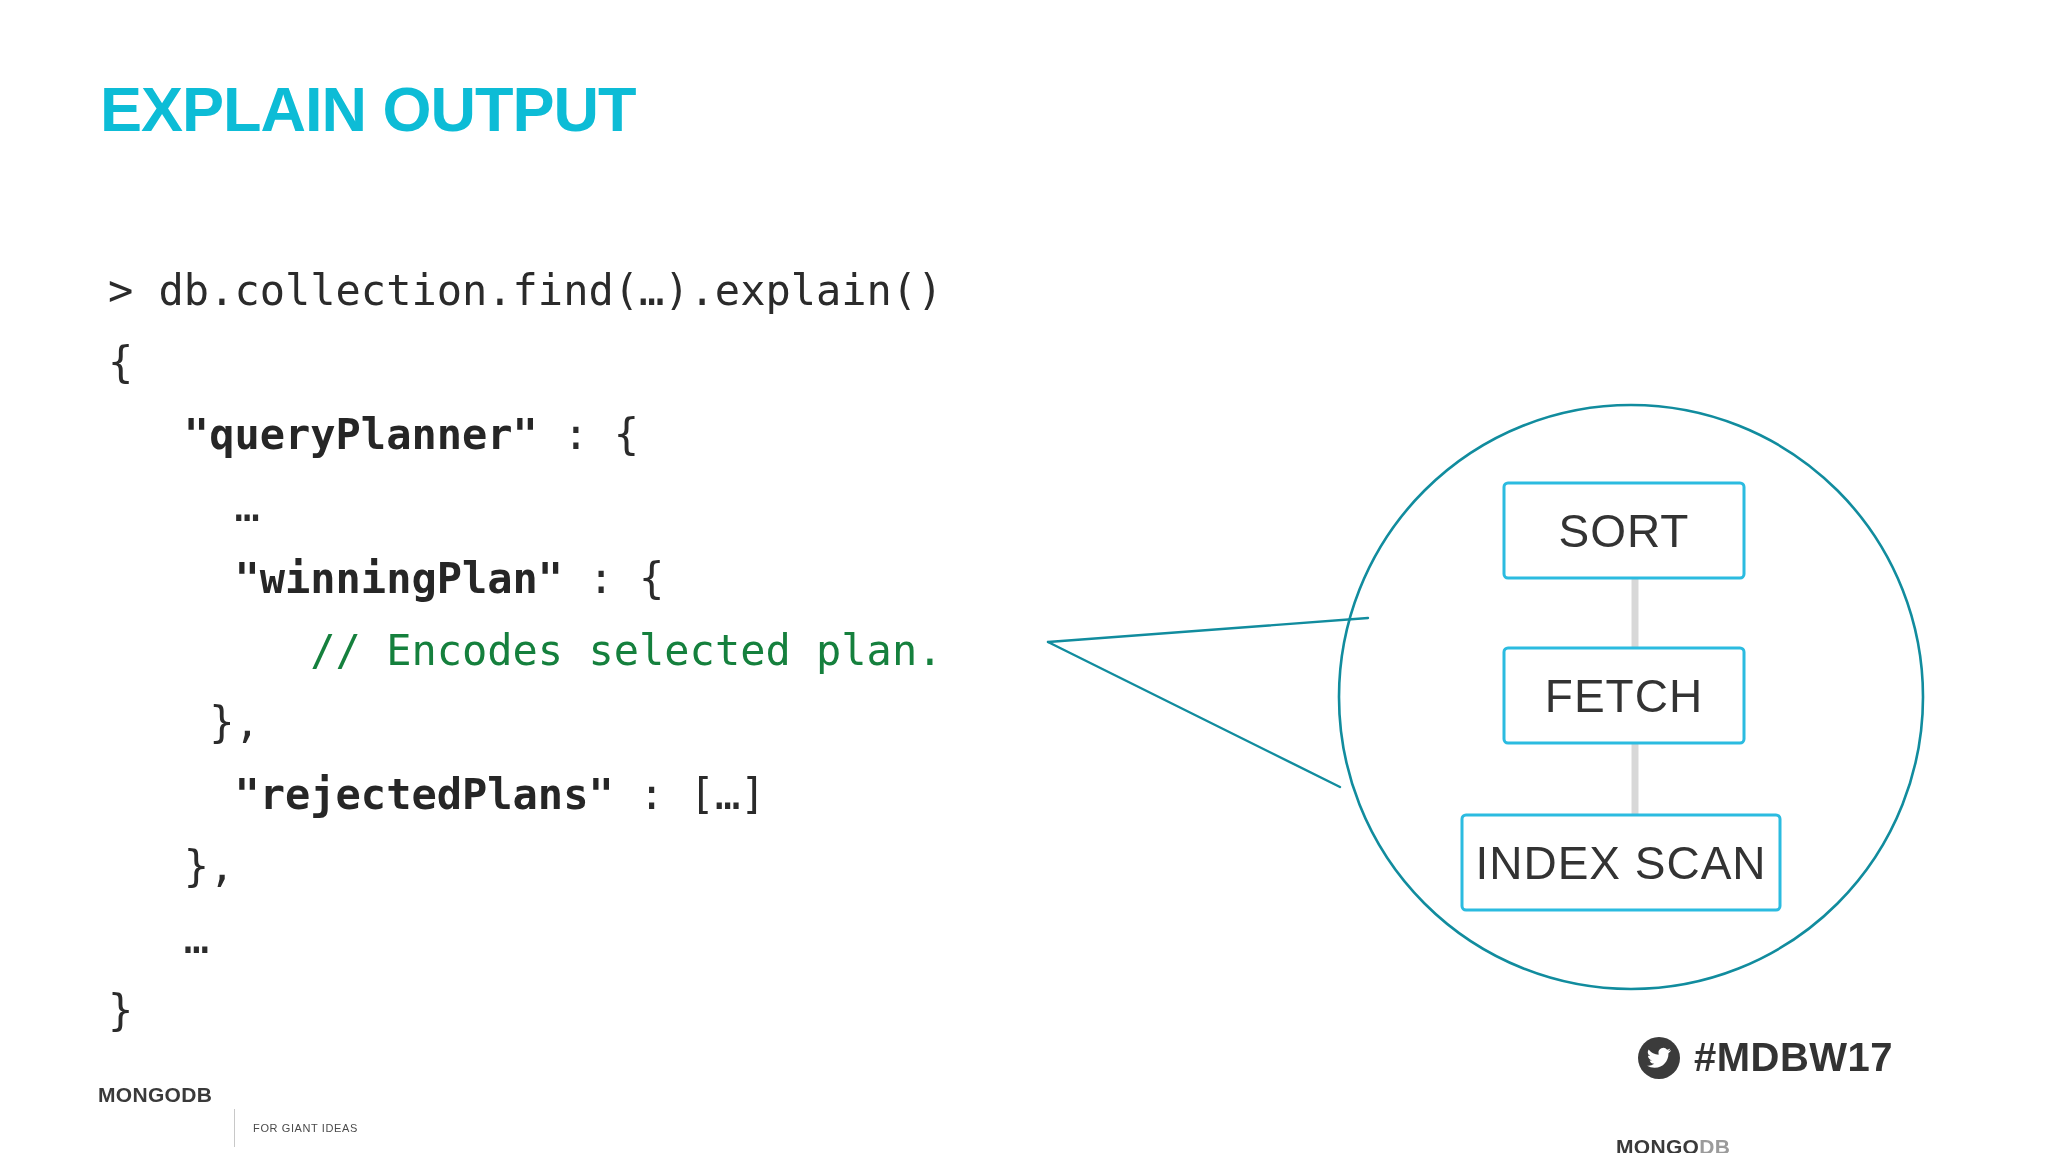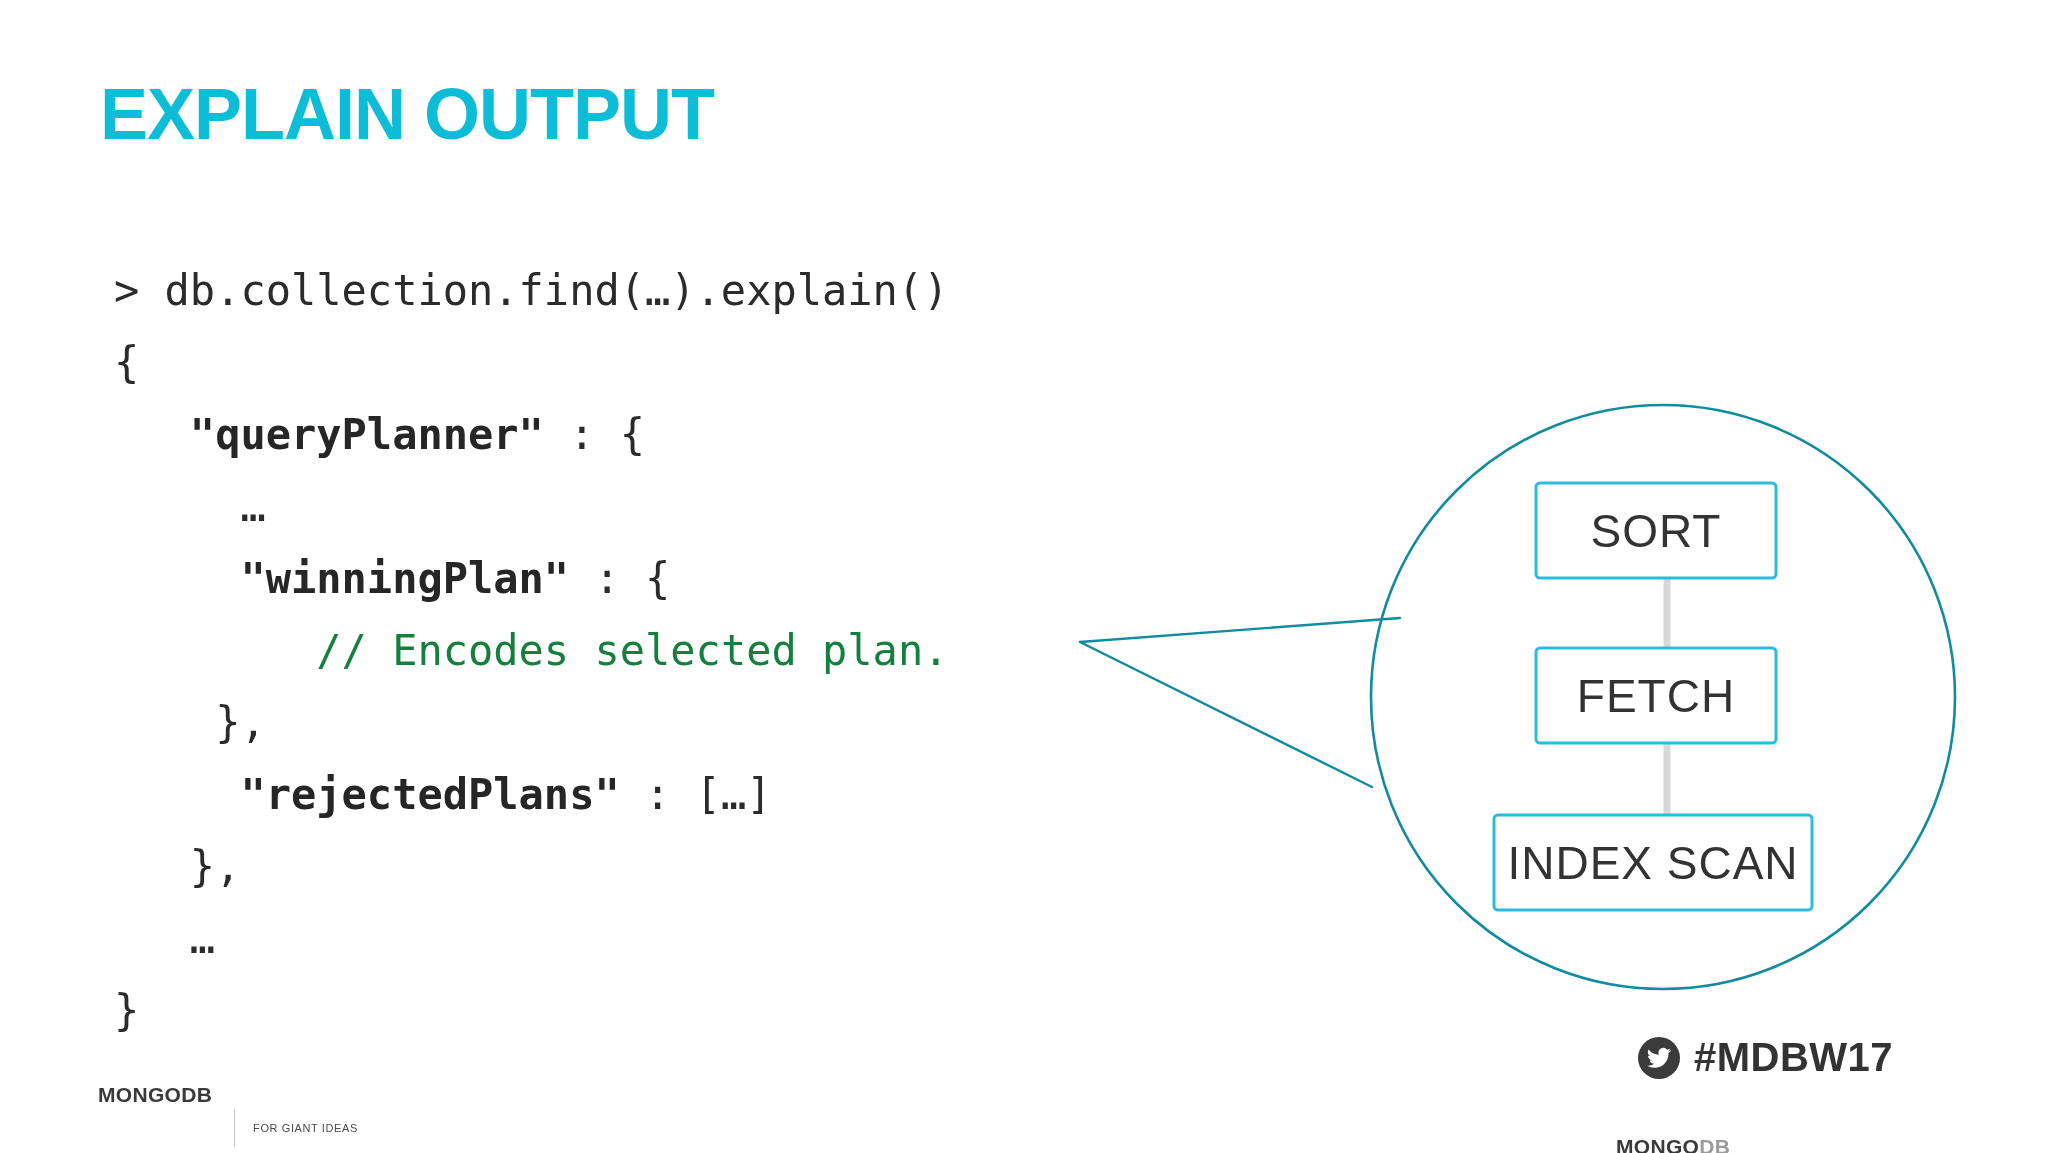--- a/index.html
+++ b/index.html
@@ -19,31 +19,31 @@
     overflow: hidden;
   }
 
   
   #slide-title {
     position: absolute;
     left: 100px;
     top: 78px;
     font-family: "Liberation Sans", sans-serif;
     font-weight: bold;
-    font-size: 72px;
+    font-size: 63px;
     letter-spacing: -1px;
     line-height: 1;
     color: #0DBCD6;
     white-space: pre;
   }
 
   
   #code-block {
     position: absolute;
-    left: 114px;
+    left: 108px;
     top: 255px;
     font-family: "DejaVu Sans Mono", "Liberation Mono", monospace;
     font-size: 42px;
     line-height: 72px;
     color: #2B2B2B;
     white-space: pre;
   }
   #code-block .code-line {
     white-space: pre;
     height: 72px;
@@ -56,21 +56,21 @@
     color: #15803d;
     font-weight: normal;
   }
   #code-block .tok-plain {
     color: #2B2B2B;
   }
 
   
   #diagram {
     position: absolute;
-    left: 1060px;
+    left: 1028px;
     top: 390px;
     width: 920px;
     height: 640px;
   }
   #diagram svg {
     display: block;
   }
   .node-box-label {
     font-family: "Liberation Sans", sans-serif;
     font-size: 46px;

